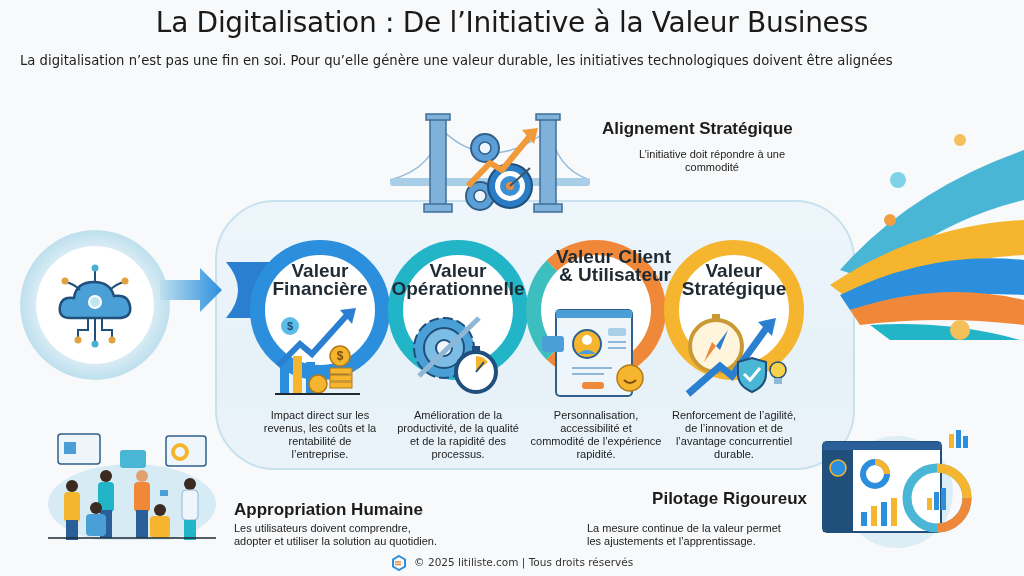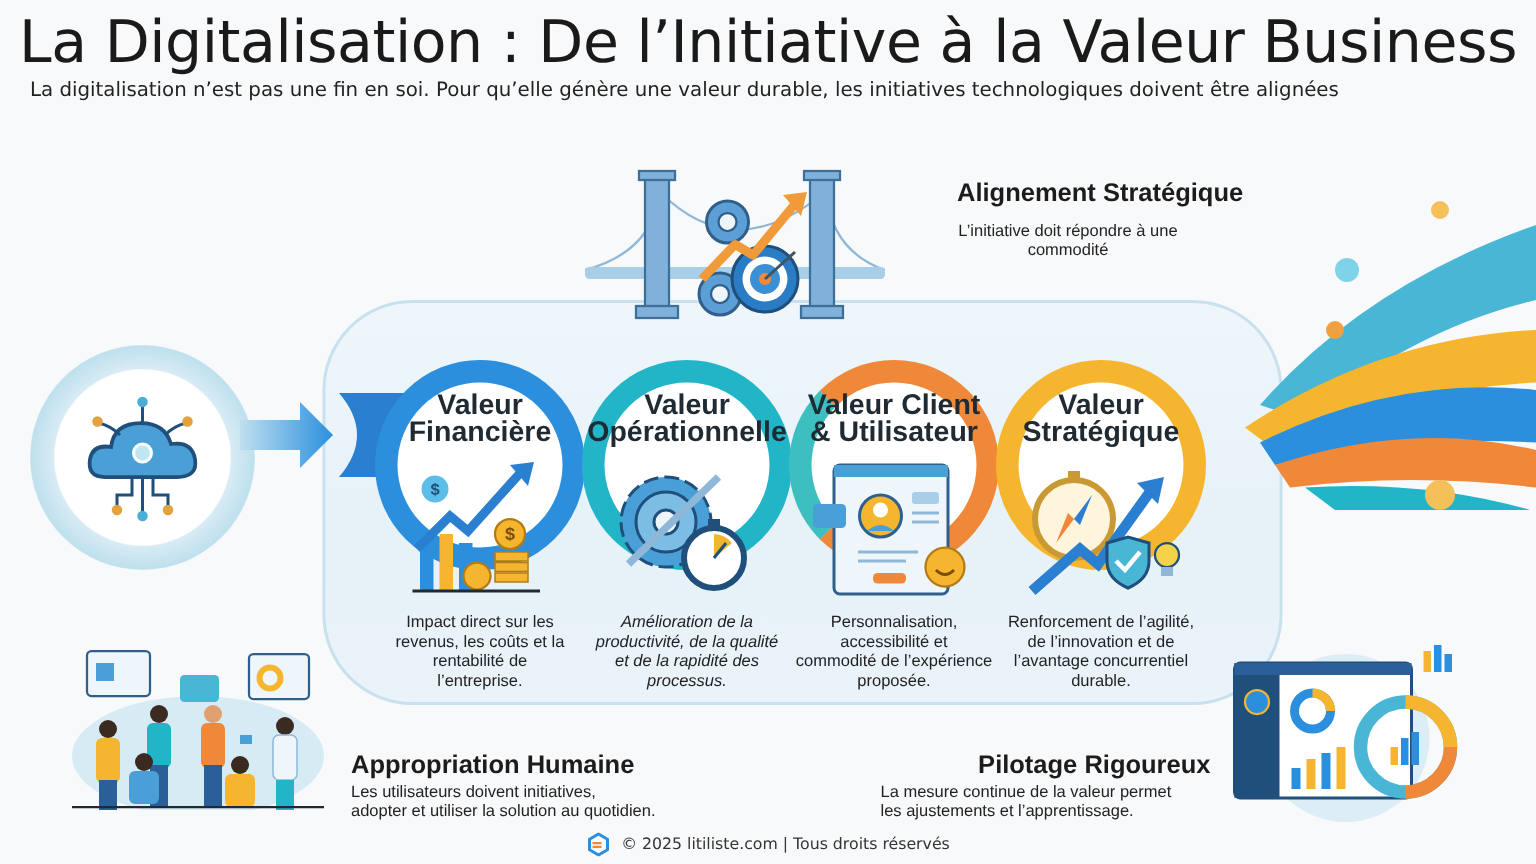--- a/index.html
+++ b/index.html
@@ -6,21 +6,21 @@
   html, body { width: 1024px; height: 576px; overflow: hidden; }
   body {
     background: #f8f9fa;
     font-family: "Liberation Sans", sans-serif;
     color: #1c1c1c;
     position: relative;
   }
   .title {
     position: absolute; top: 6px; left: 0; width: 1024px;
     text-align: center; font-family: "DejaVu Sans", sans-serif;
-    font-size: 39px; font-weight: normal; color: #1a1a1a; letter-spacing: -0.3px;
+    font-size: 28px; font-weight: normal; color: #1a1a1a; letter-spacing: -0.3px;
   }
   .subtitle {
     position: absolute; top: 52px; left: 20px; width: 984px;
     font-family: "DejaVu Sans", sans-serif;
     font-size: 13.2px; line-height: 18px; color: #222;
   }
   
   .panel {
     position: absolute; left: 215px; top: 200px; width: 640px; height: 270px;
     border-radius: 60px;
@@ -85,21 +85,21 @@
   <circle cx="90" cy="88" r="14" fill="#5c9fd6" stroke="#2f5f8a" stroke-width="2"></circle>
   <circle cx="90" cy="88" r="6" fill="#eef6fb" stroke="#2f5f8a" stroke-width="1.5"></circle>
   <circle cx="120" cy="78" r="22" fill="#2a7cc4" stroke="#1f4f7a" stroke-width="2"></circle>
   <circle cx="120" cy="78" r="15" fill="#ffffff"></circle>
   <circle cx="120" cy="78" r="10" fill="#3b8fd3"></circle>
   <circle cx="120" cy="78" r="4" fill="#f08a3a"></circle>
   <polyline points="78,78 100,55 112,62 140,28" stroke="#f09a3a" stroke-width="6" fill="none" stroke-linejoin="round"></polyline>
   <polygon points="132,22 148,20 144,36" fill="#f09a3a"></polygon>
   <line x1="120" y1="78" x2="140" y2="60" stroke="#3e5566" stroke-width="2"></line>
 </svg>
-<div class="sec-title" style="left:602px;top:119px;margin-left:36px;">Alignement Stratégique</div>
+<div class="sec-title" style="left:602px;top:119px;">Alignement Stratégique</div>
 <div class="sec-desc" style="left:612px;top:148px;width:200px;text-align:center;">
   <div>L’initiative doit répondre à une commodité</div>
 </div>
 
 <div class="hub">
   <svg class="hub-inner" viewBox="0 0 90 90">
     <path d="M20 58 Q8 58 10 46 Q12 36 24 38 Q26 22 44 22 Q60 22 64 36 Q78 34 80 46 Q82 58 68 58 Z" fill="#4a9fd6" stroke="#1f4f7a" stroke-width="2.5"></path>
     <circle cx="45" cy="42" r="6" fill="#bfe6f3" stroke="#fff" stroke-width="2"></circle>
     <g stroke="#1f4f7a" stroke-width="2" fill="none">
       <path d="M45 22 V10"></path>
@@ -162,21 +162,21 @@
   <circle cx="40" cy="42" r="30" fill="#4a9fd6" stroke="#1f4f7a" stroke-width="2" stroke-dasharray="10 4"></circle>
   <circle cx="40" cy="42" r="20" fill="#7bbde4" stroke="#1f4f7a" stroke-width="2"></circle>
   <circle cx="40" cy="42" r="8" fill="#eef6fb" stroke="#1f4f7a" stroke-width="2"></circle>
   <line x1="15" y1="70" x2="75" y2="12" stroke="#8fb8d8" stroke-width="5"></line>
   <circle cx="72" cy="66" r="20" fill="#ffffff" stroke="#1f4f7a" stroke-width="4"></circle>
   <rect x="68" y="40" width="8" height="6" fill="#1f4f7a"></rect>
   <path d="M72 66 L72 50 A16 16 0 0 1 84 56 Z" fill="#f5b52e"></path>
   <line x1="72" y1="66" x2="80" y2="56" stroke="#1f4f7a" stroke-width="2"></line>
 </svg>
 
-<div class="ring-label" style="left:521px;top:262px;">
+<div class="ring-label" style="left:521px;top:248px;text-align:right;">
   <div>Valeur Client</div>
   <div>&amp; Utilisateur</div>
 </div>
 <svg class="ring-icon" style="left:542px;top:308px;" viewBox="0 0 110 95">
   <rect x="14" y="2" width="76" height="86" rx="4" fill="#eef6fb" stroke="#2f5f8a" stroke-width="2"></rect>
   <rect x="14" y="2" width="76" height="8" fill="#4a9fd6"></rect>
   <circle cx="45" cy="36" r="14" fill="#f5b52e" stroke="#2f5f8a" stroke-width="2"></circle>
   <circle cx="45" cy="32" r="5" fill="#fff"></circle>
   <path d="M36 46 Q45 38 54 46" fill="#4a9fd6"></path>
   <rect x="66" y="20" width="18" height="8" rx="2" fill="#a9cfe8"></rect>
@@ -206,31 +206,31 @@
   <circle cx="98" cy="64" r="8" fill="#f5d24a" stroke="#1f4f7a" stroke-width="1.5"></circle>
   <rect x="94" y="72" width="8" height="6" fill="#8fb8d8"></rect>
 </svg>
 
 <div class="ring-desc" style="left:245px;">
   <div>Impact direct sur les</div>
   <div>revenus, les coûts et la</div>
   <div>rentabilité de</div>
   <div>l’entreprise.</div>
 </div>
-<div class="ring-desc" style="left:383px;font-style:italic;">
+<div class="ring-desc" style="left:383px;">
   <div>Amélioration de la</div>
   <div>productivité, de la qualité</div>
   <div>et de la rapidité des</div>
   <div>processus.</div>
 </div>
 <div class="ring-desc" style="left:521px;">
   <div>Personnalisation,</div>
   <div>accessibilité et</div>
   <div>commodité de l’expérience</div>
-  <div>proposée.</div>
+  <div>rapidité.</div>
 </div>
 <div class="ring-desc" style="left:659px;">
   <div>Renforcement de l’agilité,</div>
   <div>de l’innovation et de</div>
   <div>l’avantage concurrentiel</div>
   <div>durable.</div>
 </div>
 
 <svg class="illus" style="left:830px;top:130px;" width="194" height="240" viewBox="0 0 194 240">
   <path d="M10 140 Q80 60 194 20 L194 70 Q110 90 40 150 Z" fill="#4ab6d6"></path>
@@ -265,25 +265,25 @@
     <rect x="140" y="62" width="16" height="30" rx="4" fill="#eef6fb" stroke="#8fb8d8"></rect>
     <rect x="142" y="92" width="12" height="20" fill="#22b5c8"></rect>
   <circle cx="54" cy="80" r="6" fill="#3a2a20"></circle>
     <rect x="44" y="86" width="20" height="22" rx="4" fill="#4a9fd6"></rect>
   <circle cx="118" cy="82" r="6" fill="#3a2a20"></circle>
     <rect x="108" y="88" width="20" height="22" rx="4" fill="#f5b52e"></rect>
   <line x1="6" y1="110" x2="174" y2="110" stroke="#1f2a33" stroke-width="1.5"></line>
 </svg>
 <div class="sec-title" style="left:234px;top:500px;">Appropriation Humaine</div>
 <div class="sec-desc" style="left:234px;top:522px;">
-  <div>Les utilisateurs doivent initiatives,</div>
+  <div>Les utilisateurs doivent comprendre,</div>
   <div>adopter et utiliser la solution au quotidien.</div>
 </div>
 
-<div class="sec-title" style="left:617px;top:500px;width:190px;text-align:right;">Pilotage Rigoureux</div>
+<div class="sec-title" style="left:617px;top:489px;width:190px;text-align:right;">Pilotage Rigoureux</div>
 <div class="sec-desc" style="left:587px;top:522px;width:220px;">
   <div>La mesure continue de la valeur permet</div>
   <div>les ajustements et l’apprentissage.</div>
 </div>
 <svg class="illus" style="left:815px;top:428px;" width="170" height="120" viewBox="0 0 170 120">
   <circle cx="82" cy="64" r="56" fill="#dcedf6"></circle>
   <rect x="8" y="14" width="118" height="90" rx="4" fill="#ffffff" stroke="#1f4f7a" stroke-width="2"></rect>
   <rect x="8" y="14" width="30" height="90" fill="#1f4f7a"></rect>
   <rect x="8" y="14" width="118" height="8" fill="#2b5f9a"></rect>
   <circle cx="23" cy="40" r="8" fill="#2b8fde" stroke="#f5b52e" stroke-width="1.5"></circle>

